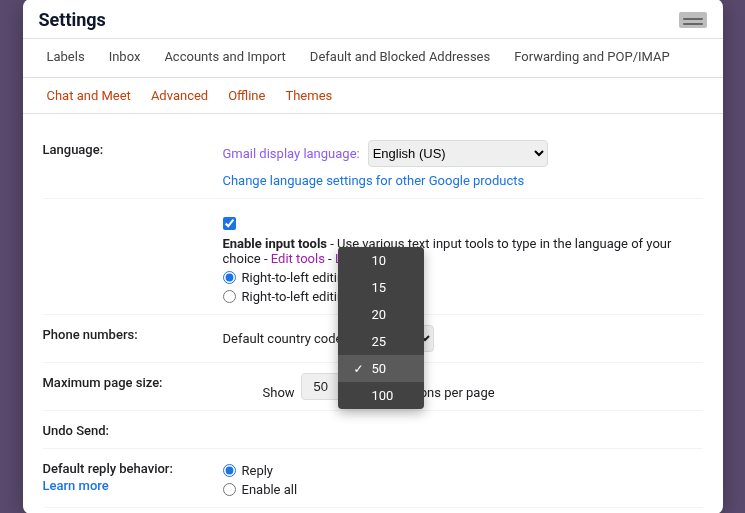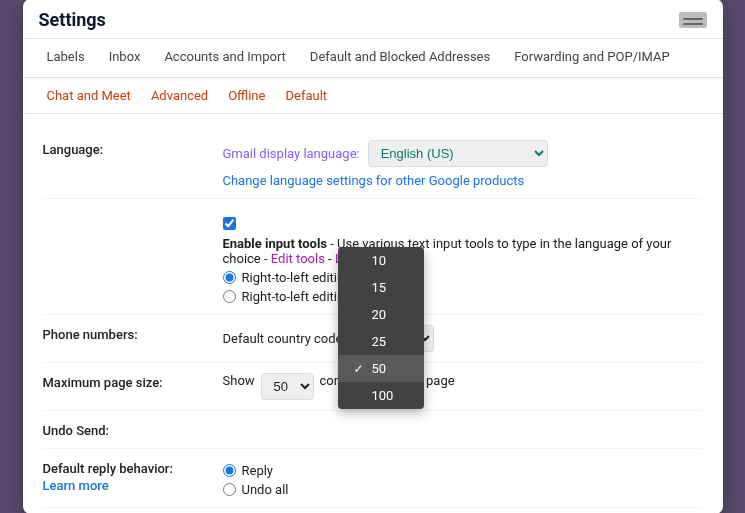--- a/index.html
+++ b/index.html
@@ -120,23 +120,23 @@
 
     .language-label {
       font-size: 13px;
       color: #8b5cf6;
       white-space: nowrap;
     }
 
     select.lang-select {
       border: 1px solid #dadce0;
       border-radius: 4px;
-      padding: 4px 8px;
-      font-size: 13px;
-      color: #0f766e;
+      padding: 4px 0;
+      font-size: 13px;
+      color: #000000;
       outline: none;
       min-width: 180px;
     }
 
     .blue-link {
       color: #1a73e8;
       font-size: 13px;
       text-decoration: none;
       cursor: pointer;
     }
@@ -257,21 +257,21 @@
     <a class="nav-tab">Accounts and Import</a>
     <a class="nav-tab">Default and Blocked Addresses</a>
     <a class="nav-tab">Forwarding and POP/IMAP</a>
 
   </div>
 
   <div class="sub-tabs">
     <a class="sub-tab">Chat and Meet</a>
     <a class="sub-tab">Advanced</a>
     <a class="sub-tab">Offline</a>
-    <a class="sub-tab">Default</a>
+    <a class="sub-tab">Themes</a>
   </div>
 
   <div class="content">
 
     <div class="setting-row">
       <div class="setting-label">Language:</div>
       <div class="setting-control">
         <div class="language-row">
           <span class="language-label">Gmail display language:</span>
           <select class="lang-select">
@@ -314,21 +314,21 @@
           <select class="country-select">
             <option>Nigeria</option>
           </select>
         </div>
       </div>
     </div>
 
     <div class="setting-row" style="position:relative;">
       <div class="setting-label">Maximum page size:</div>
       <div class="setting-control">
-        <div style="display:flex; align-items:flex-start; gap:6px;">
+        <div style="display:flex; align-items:flex-end; gap:6px;margin-left:40px;">
           <span>Show</span>
           <select class="page-size-select">
             <option>50</option>
           </select>
           <span>conversations per page</span>
         </div>
       </div>
     </div>
 
     <div class="setting-row">
@@ -340,21 +340,21 @@
         <span>Default reply behavior:</span><br>
         <a class="learn-more-link">Learn more</a>
       </div>
       <div class="setting-control">
         <div class="radio-row">
           <input type="radio" name="reply" checked="" style="">
           <span>Reply</span>
         </div>
         <div class="radio-row">
           <input type="radio" name="reply" style="">
-          <span>Undo all</span>
+          <span>Enable all</span>
         </div>
       </div>
     </div>
 
   </div>
 
   <div class="dropdown-overlay">
     <div class="dropdown-item">
       <span class="check-mark">&nbsp;</span>
       <span>10</span>

